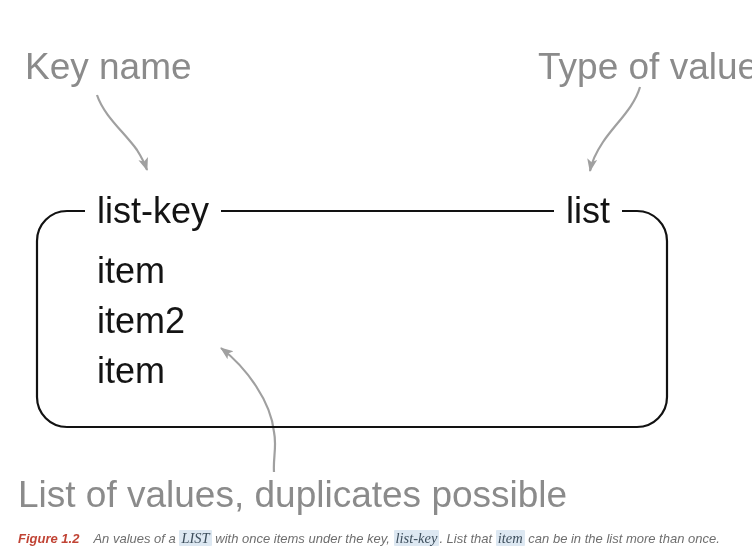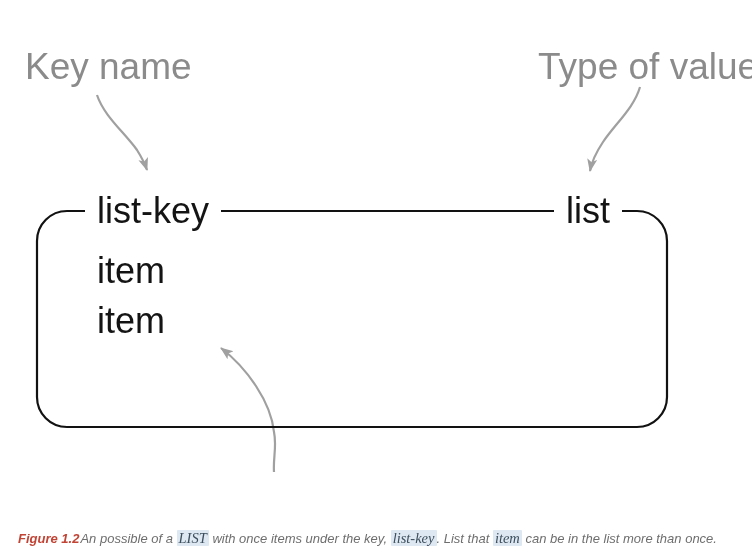--- a/index.html
+++ b/index.html
@@ -40,21 +40,21 @@
     top: 528px;
     font-size: 13px;
     line-height: 20px;
     font-style: italic;
     color: #6e6e6e;
     white-space: nowrap;
   }
   .figure-label {
     color: #c14435;
     font-weight: bold;
-    margin-right: 1px;
+    margin-right: 14px;
   }
   .code-term {
     font-family: "Liberation Serif", serif;
     font-style: italic;
     font-size: 14.5px;
     color: #3d4e5c;
     background: #dde8f2;
     padding: 0 2px;
     border-radius: 1px;
   }
@@ -77,27 +77,29 @@
 
     <path d="M 274 472 C 273 458, 277 446, 274 432 C 271 402, 247 368, 221 348" fill="none" stroke="#a0a0a0" stroke-width="2.2" marker-end="url(#ah)"></path>
 
     <rect x="37" y="211" width="630" height="216" rx="30" ry="30" fill="none" stroke="#121212" stroke-width="2.2"></rect>
   </svg>
 
   <div class="abs annotation" style="left:25px; top:46px;">Key name</div>
 
   <div class="abs annotation" style="left:538px; top:46px;">Type of value</div>
 
+  <div class="abs annotation" style="left:18px; top:474px;">List of values, duplicates possible</div>
 
   <div class="abs box-text border-label" style="left:85px; top:190px;">list-key</div>
 
   <div class="abs box-text border-label" style="left:554px; top:190px;">list</div>
 
   <div class="abs box-text items" style="left:97px; top:246px;">
     <div>item</div>
+    <div>item2</div>
     <div>item</div>
   </div>
 
   <div class="abs caption">
-    <span class="figure-label">Figure 1.2</span><span>An possible of a </span><span class="code-term">LIST</span><span> with once items under the key, </span><span class="code-term">list-key</span><span>. List that </span><span class="code-term">item</span><span> can be in the list more than once.</span>
+    <span class="figure-label">Figure 1.2</span><span>An values of a </span><span class="code-term">LIST</span><span> with once items under the key, </span><span class="code-term">list-key</span><span>. List that </span><span class="code-term">item</span><span> can be in the list more than once.</span>
   </div>
 
 </div>
 
 </body></html>

